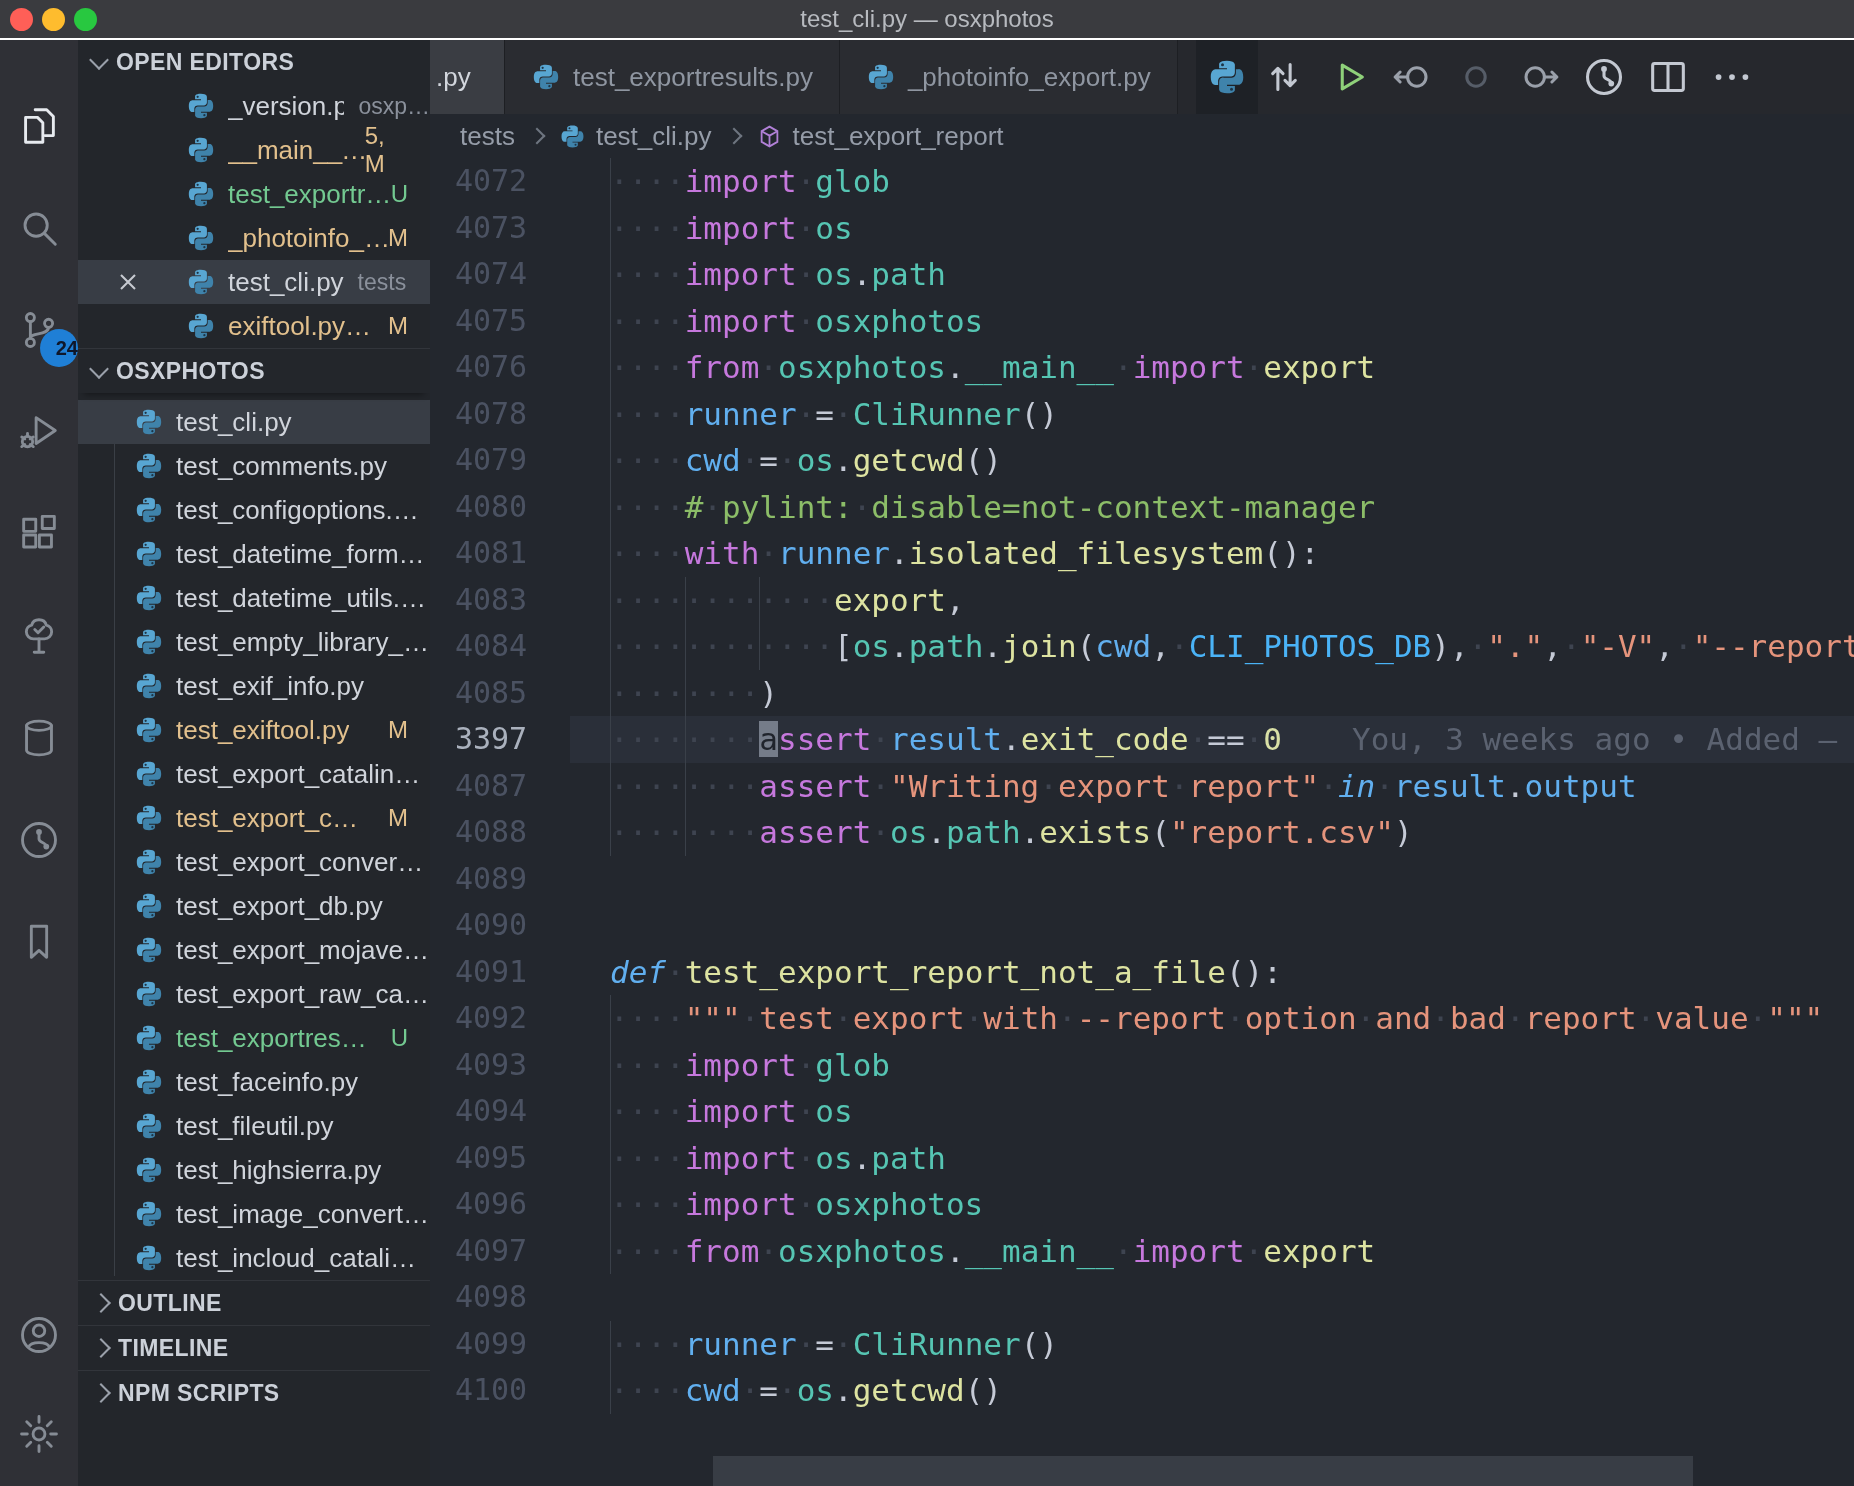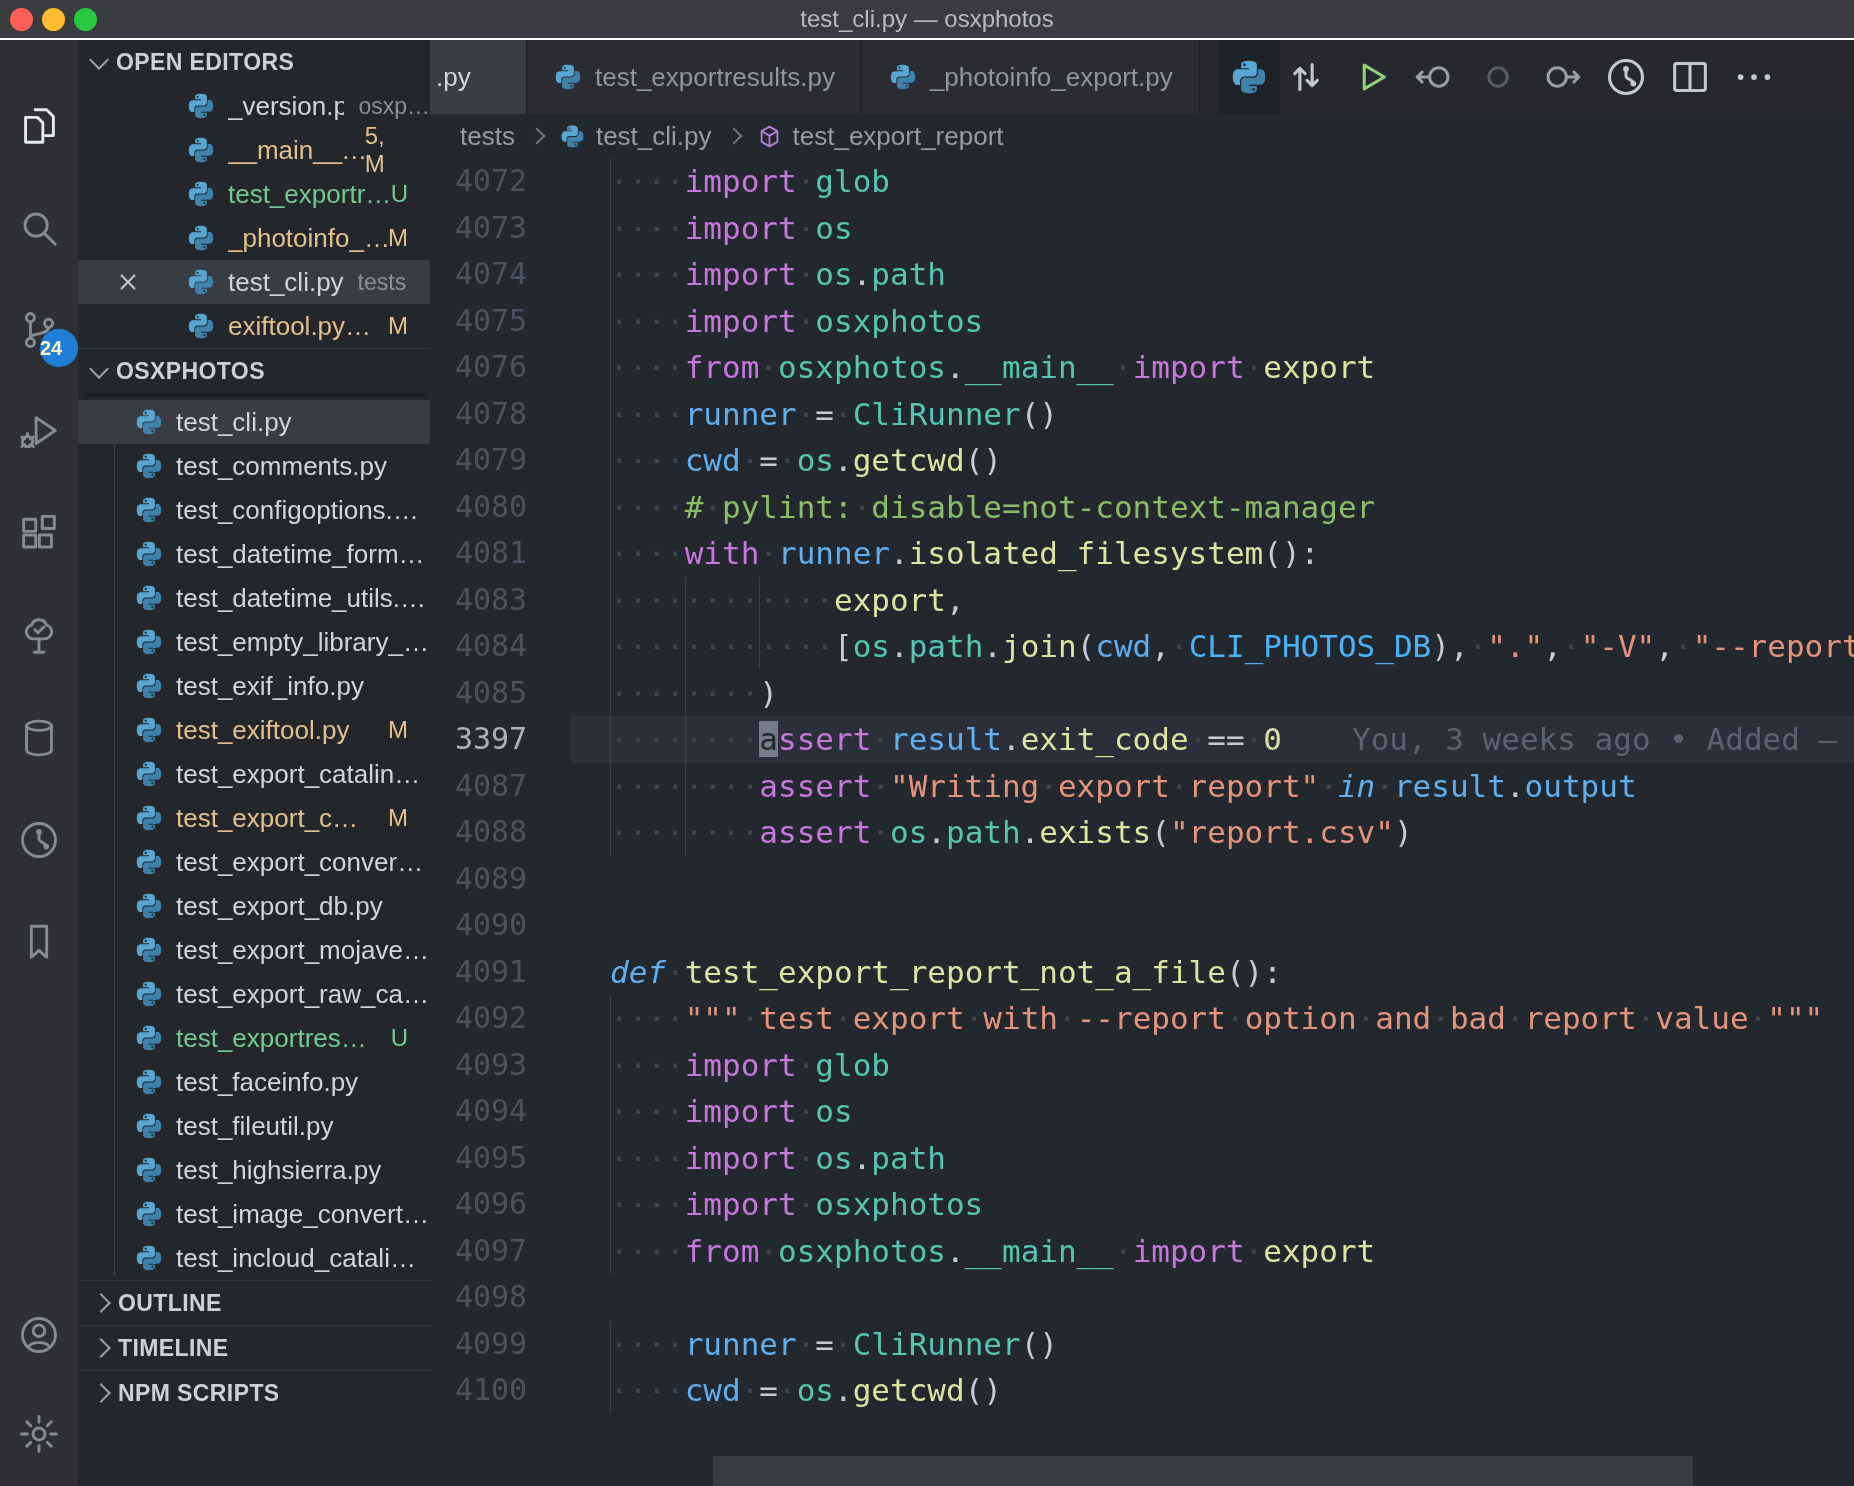--- a/index.html
+++ b/index.html
@@ -15,21 +15,21 @@
   
   .main{display:flex;height:1448px;}
   
   .activitybar{position:relative;width:78px;background:#2f3036;flex:none;}
   .ab-icons{display:flex;flex-direction:column;align-items:center;padding-top:63px;gap:56px;}
   .ab-item{position:relative;width:46px;height:46px;color:#868c95;}
   .ab-item.active{color:#e7eaef;}
   .ab-item svg{width:46px;height:46px;fill:none;stroke:currentColor;stroke-width:1.5;stroke-linecap:round;stroke-linejoin:round;}
   .ab-bottom .ab-item{position:absolute;left:16px;}
   .scm-badge{position:absolute;left:24px;top:22px;min-width:38px;height:38px;border-radius:19px;
-    background:#1f7fd6;color:#fef9c3;font-size:20px;font-weight:bold;line-height:38px;text-align:left;}
+    background:#1f7fd6;color:#0f172a;font-size:20px;font-weight:bold;line-height:38px;text-align:right;}
   
   .sidebar{width:352px;background:#23262b;flex:none;display:flex;flex-direction:column;color:#c7ccd4;overflow:hidden;}
   .sb-head{height:72px;line-height:72px;padding:0 30px;font-size:24px;letter-spacing:.5px;color:#b6bac1;display:flex;justify-content:space-between;}
   .sb-head .more{font-size:30px;color:#aeb2b9;cursor:default;}
   .sec-h{height:44px;display:flex;align-items:center;gap:10px;padding-left:14px;font-size:23px;font-weight:bold;
     letter-spacing:.4px;color:#ccd1d9;background:#23262b;flex:none;}
   .sec-h.bordered{border-top:1px solid #32353b;}
   .sec-h.osx{box-shadow:0 7px 7px -6px rgba(0,0,0,.45);position:relative;z-index:2;}
   .chev{width:12px;height:12px;border-right:2px solid #9aa0aa;border-bottom:2px solid #9aa0aa;flex:none;}
   .chev.down{transform:rotate(45deg);margin-top:-4px;}
@@ -49,21 +49,21 @@
   .tree-guide{position:absolute;left:36px;top:4px;bottom:4px;width:1px;background:#3a3f46;}
   .tree .row{padding-left:56px;}
   .sliver{height:7px;flex:none;}
   
   .editor-col{flex:1;display:flex;flex-direction:column;min-width:0;background:#23272e;}
   .tabbar{height:74px;background:#26282d;display:flex;align-items:stretch;flex:none;}
   .tab{display:flex;align-items:center;gap:12px;padding:0 26px;font-size:26px;color:#8f96a1;
     background:#2a2c31;border-right:1px solid #1d1f23;white-space:nowrap;overflow:hidden;}
   .tab.active{background:#3a3d43;color:#d2d6dd;}
   .tab .pyicon{width:30px;height:30px;flex:none;}
-  .tab0{width:97px;flex:none;padding:0 0 0 6px;box-sizing:border-box;}
+  .tab0{width:75px;flex:none;padding:0 0 0 6px;box-sizing:border-box;}
   .tb-spacer{width:18px;}
   .pytile{width:62px;background:#1e2126;display:flex;align-items:center;justify-content:center;flex:none;}
   .pytile svg{width:40px;height:40px;}
   .tb-icons{display:flex;align-items:center;gap:18px;margin-left:3px;}
   .tb-btn{width:46px;height:46px;}
   .tb-btn svg{width:46px;height:46px;fill:none;stroke:currentColor;stroke-width:1.6;stroke-linecap:round;stroke-linejoin:round;}
   .breadcrumbs{height:44px;display:flex;align-items:center;padding-left:30px;font-size:26px;color:#959ca8;gap:10px;flex:none;background:#23272e;}
   .bc-sep{width:10px;height:10px;border-right:2px solid #6e7580;border-top:2px solid #6e7580;transform:rotate(45deg);margin:0 6px;flex:none;}
   .bc-ico{width:27px;height:27px;flex:none;}
   

